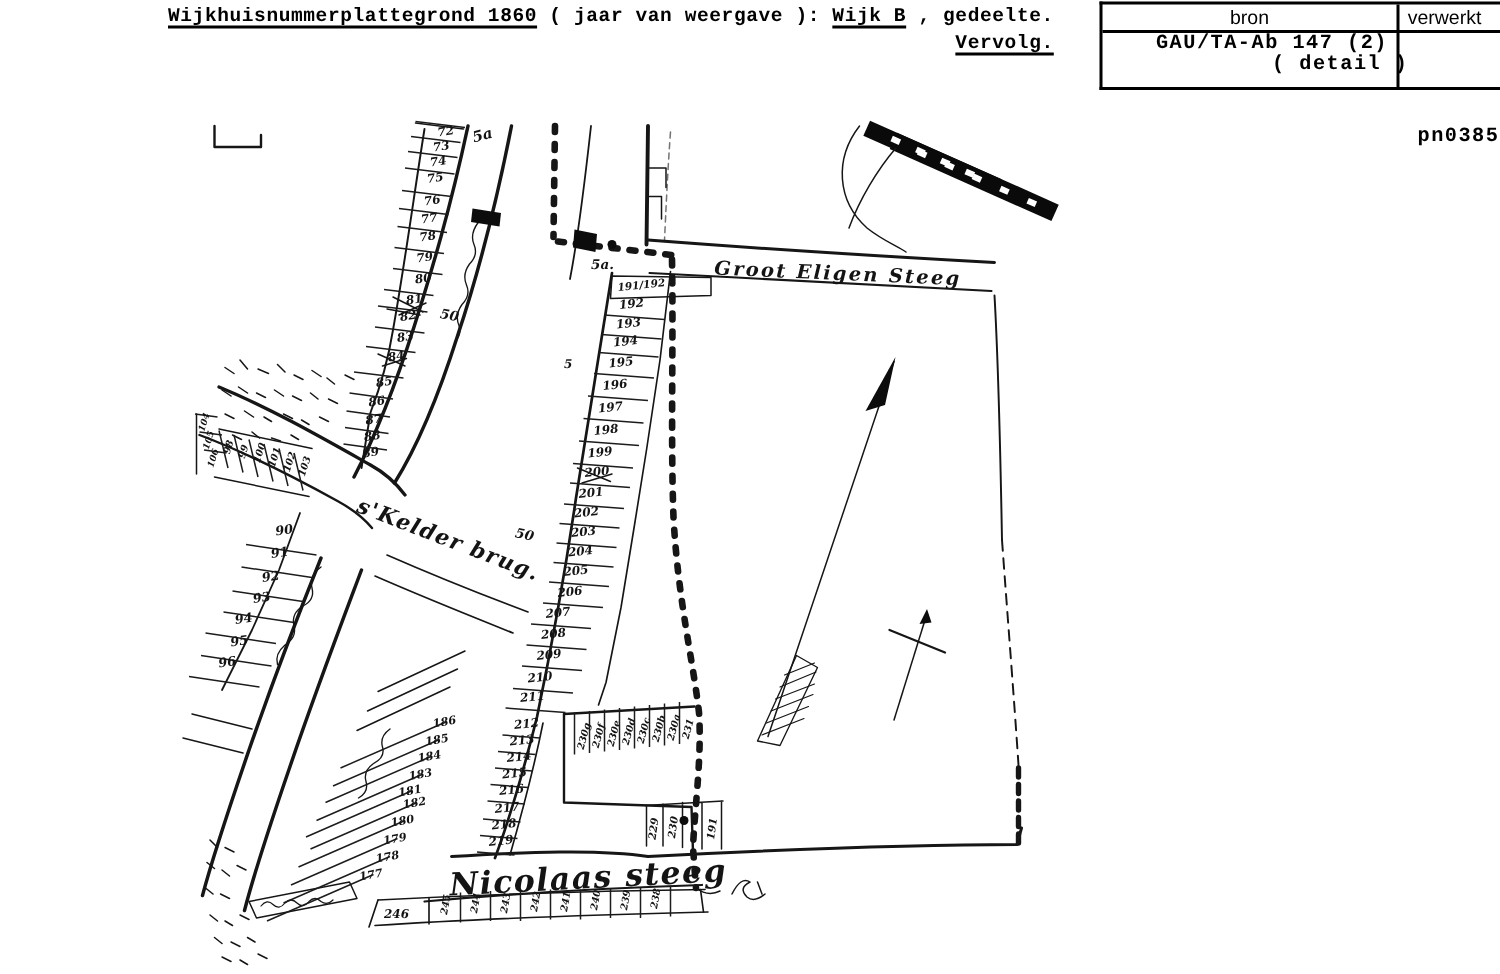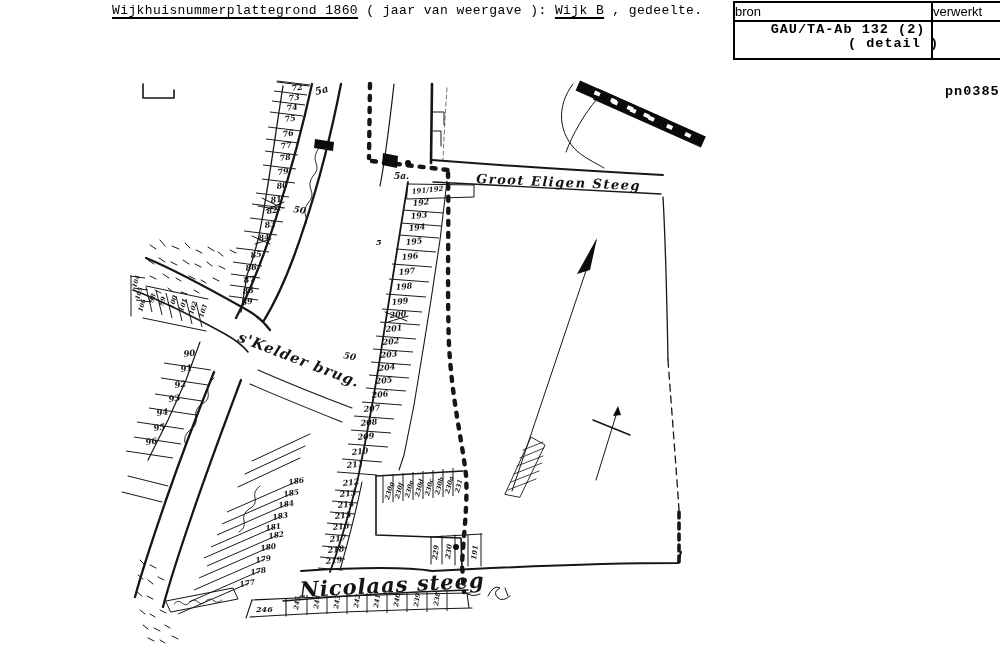--- a/index.html
+++ b/index.html
@@ -1,48 +1,49 @@
 <!DOCTYPE html>
 <html><head>
 <meta charset="utf-8">
 <style>
   html,body{margin:0;padding:0;background:#fff;}
   body{width:1000px;height:649px;position:relative;overflow:hidden;
        font-family:"Liberation Mono","DejaVu Sans Mono",monospace;color:#000;}
   
-  #header{position:absolute;left:112px;top:2px;font-size:13px;font-weight:400;
+  #header{position:absolute;left:112px;top:2px;font-size:13px;font-weight:700;
           letter-spacing:.4px;line-height:18px;white-space:nowrap;text-align:right;}
   .u{text-decoration:underline;text-underline-offset:3px;text-decoration-thickness:1.5px;}
   
   #srctable{position:absolute;left:733px;top:1px;width:267px;height:55px;
             border-left:2px solid #000;border-top:2px solid #000;border-bottom:2px solid #000;}
   #srctable .hline{position:absolute;left:0;top:17px;width:100%;height:2px;background:#000;}
   #srctable .vline{position:absolute;left:196px;top:0;width:2px;height:100%;background:#000;}
   .th{position:absolute;top:1px;font-family:"Liberation Sans",sans-serif;font-size:13px;
-      font-weight:400;}
+      font-weight:400;text-align:center;}
   .tv{position:absolute;font-size:13.5px;font-weight:700;letter-spacing:1px;white-space:nowrap;}
   
   #map-svg{position:absolute;left:0;top:0;}
   #map-svg text{font-family:"DejaVu Serif","Liberation Serif",serif;font-style:italic;
                 fill:#141414;font-weight:600;}
   #map-svg .ink{stroke:#161616;fill:none;stroke-linecap:round;stroke-linejoin:round;}
 </style>
 </head>
 <body>
 
 <div id="header">
   <div><span class="u">Wijkhuisnummerplattegrond 1860</span><span> ( jaar van weergave ): </span><span class="u">Wijk B</span><span> , gedeelte.</span></div>
+  <div><span class="u">Vervolg.</span></div>
 </div>
 
 <div id="srctable">
   <div class="hline"></div>
   <div class="vline"></div>
   <div class="th" style="left:0;width:196px;">bron</div>
   <div class="th" style="left:198px;width:60px;">verwerkt</div>
-  <div class="tv" style="left:0;top:19px;width:196px;text-align:center;transform:translateX(15px);">GAU/TA-Ab 132 (2)</div>
+  <div class="tv" style="left:0;top:19px;width:196px;text-align:center;transform:translateX(15px);">GAU/TA-Ab 147 (2)</div>
   <div class="tv" style="left:0;top:33px;width:196px;text-align:right;transform:translateX(8px);">( detail )</div>
   <div class="tv" style="left:210px;top:35px;margin-top:46px;">pn0385</div>
 </div>
 
 <svg id="map-svg" width="1000" height="649" viewBox="0 0 1000 649">
 
   <path class="ink" d="M143,84 L143,98 L174,98 L174,90" stroke-width="1.6"></path>
 
   <g>
     <path class="ink" stroke-width="2.3" d="M312,84 C300,140 288,180 276,218 C262,262 248,295 236,318"></path>

